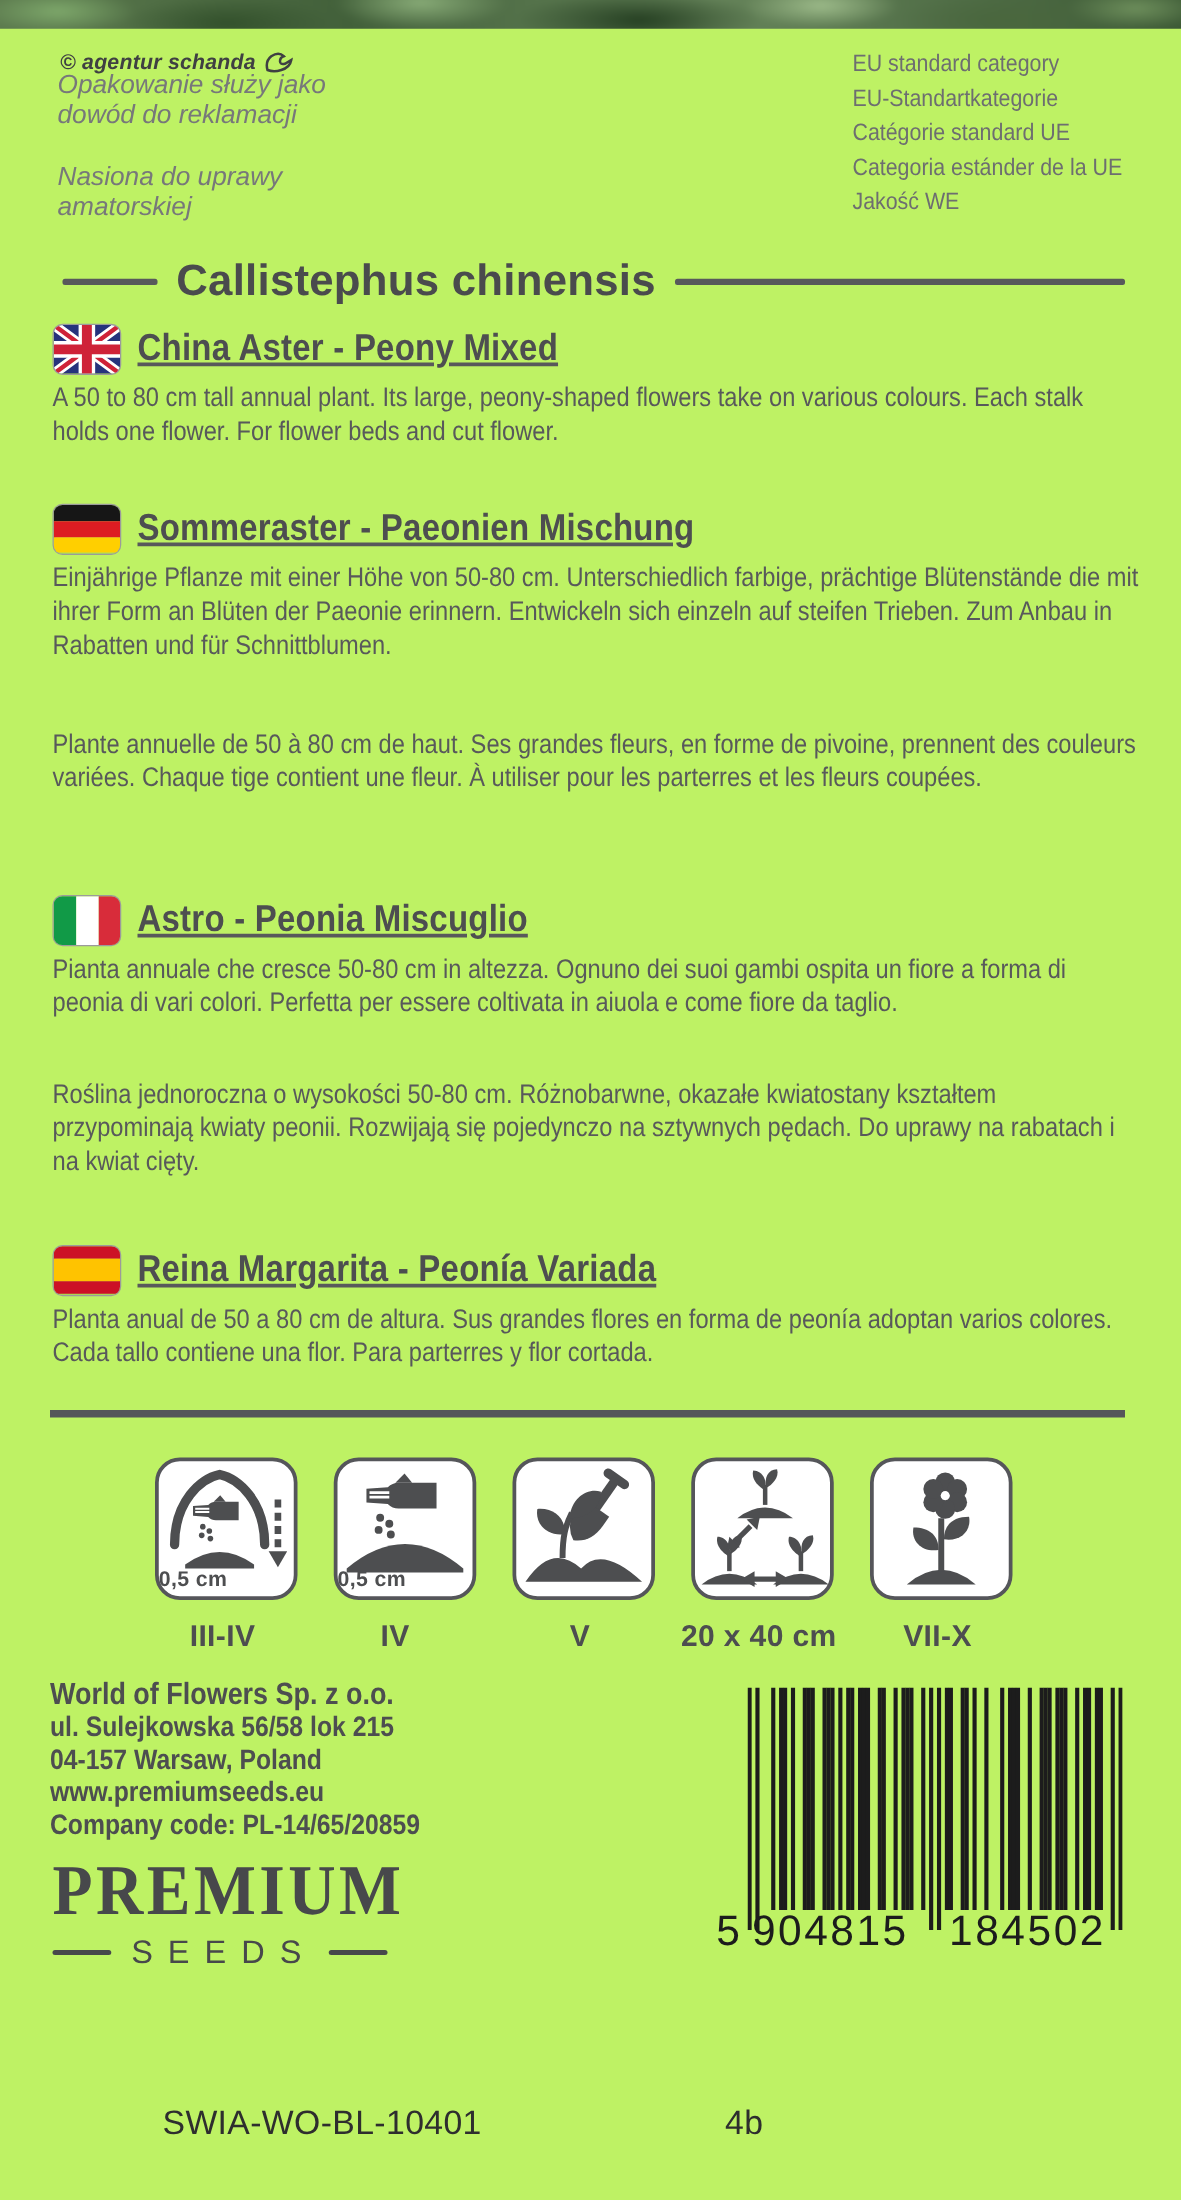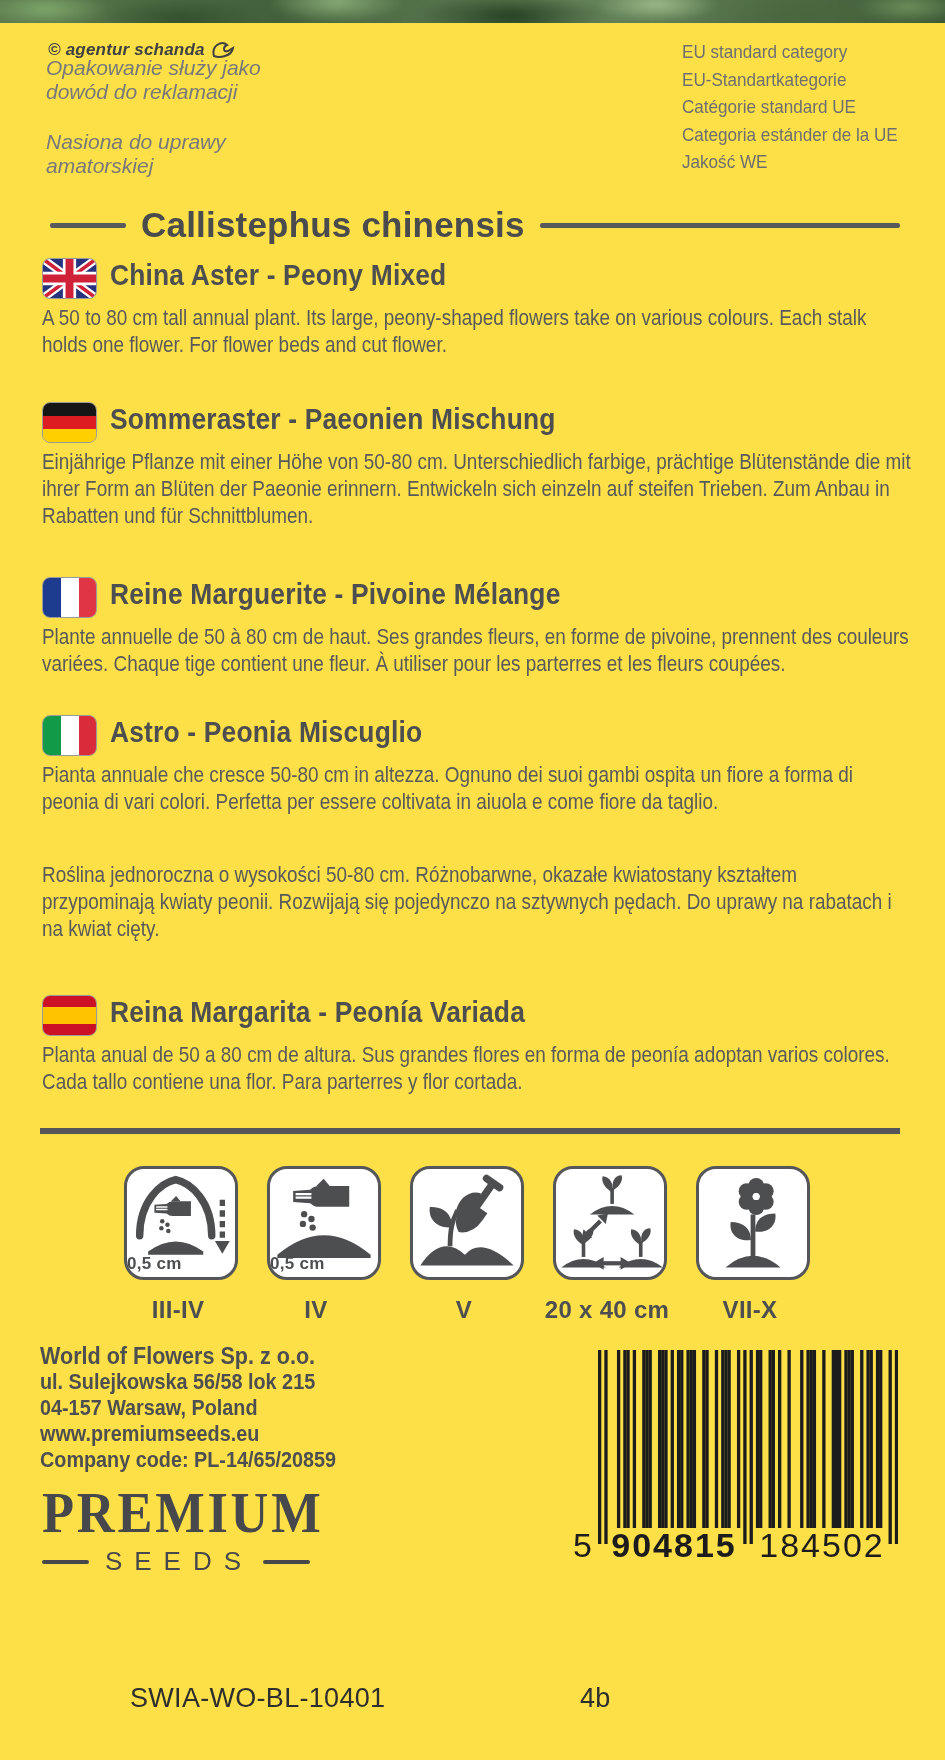--- a/index.html
+++ b/index.html
@@ -1,16 +1,16 @@
 <!DOCTYPE html>
 <html><head>
 <meta charset="utf-8">
 <style>
   html,body{margin:0;padding:0;background:#e9e9e9;}
-  .page{position:relative;width:945px;height:1760px;background:#fde047;overflow:hidden;
+  .page{position:relative;width:945px;height:1760px;background:#bef264;overflow:hidden;
         font-family:"Liberation Sans",sans-serif;color:#58595b;}
   .cx{transform:scaleX(0.88);transform-origin:0 0;display:block;}
   .cx-in{transform:scaleX(0.9);transform-origin:100% 0;display:block;}
 
   
   .photo-strip{position:absolute;left:0;top:0;width:945px;height:23px;overflow:hidden;}
   .photo-strip .blur{position:absolute;left:-12px;top:-12px;right:-12px;bottom:-12px;filter:blur(3px);
     background:
       radial-gradient(90px 26px at 6% 45%, #7ea86b 0%, rgba(126,168,107,0) 70%),
       radial-gradient(120px 30px at 20% 65%, #32502b 0%, rgba(50,80,43,0) 70%),
@@ -33,21 +33,21 @@
 
   
   .species-row{position:absolute;left:50px;right:45px;top:206px;height:38px;display:flex;align-items:center;gap:15px;}
   .rule{height:5px;background:#58595b;border-radius:2px;}
   .rule-short{width:76px;flex:none;}
   .rule-long{flex:1;}
   .species{font-size:35px;font-weight:bold;color:#4a4b4d;white-space:nowrap;letter-spacing:.2px;}
 
   
   .section{position:absolute;left:42px;width:870px;}
-  .sec-head{display:flex;align-items:flex-start;gap:13px;height:42px;}
+  .sec-head{display:flex;align-items:center;gap:13px;height:42px;text-decoration:underline;}
   .sec-title{font-size:30px;font-weight:bold;color:#4d4e50;white-space:nowrap;letter-spacing:.2px;}
   .sec-body{margin-top:5px;width:988px;font-size:21.5px;line-height:27px;color:#58595b;}
   .flag{width:53px;height:39px;border-radius:8px;border:1px solid #9b9b9b;overflow:hidden;position:relative;
         flex:none;box-shadow:inset 0 0 3px rgba(0,0,0,.3);display:flex;}
   .flag svg{width:100%;height:100%;display:block;}
   .stripe-h{width:100%;flex:none;}
   .stripe-v{height:100%;flex:none;}
 
   
   .divider{position:absolute;left:40px;top:1128px;width:860px;height:6px;background:#55565a;}
@@ -71,21 +71,21 @@
               letter-spacing:3px;transform:scaleX(0.92);transform-origin:0 0;white-space:nowrap;}
   .brand-sub{margin-top:4px;display:flex;align-items:center;gap:10px;}
   .brand-sub .dash{height:4px;background:#47484b;flex:1;border-radius:2px;}
   .brand-sub .sub-text{font-size:26px;font-weight:normal;letter-spacing:12px;text-indent:6px;white-space:nowrap;}
 
   
   .barcode{position:absolute;left:573px;top:1350px;width:330px;height:220px;}
   .barcode svg{position:absolute;left:25px;top:0;}
   .bc-digit{position:absolute;top:176px;font-size:34px;color:#1c1c1c;white-space:nowrap;}
   .bc-first{left:0;}
-  .bc-left{left:38px;width:126px;letter-spacing:2px;text-align:center;font-weight:bold;}
+  .bc-left{left:28px;width:126px;letter-spacing:2px;text-align:right;}
   .bc-right{left:186px;width:126px;letter-spacing:2px;text-align:center;}
 
   
   .footer-code{position:absolute;top:1683px;font-size:27px;color:#2e2e2e;letter-spacing:.3px;}
   .fc-batch{left:130px;}
   .fc-page{left:580px;}
 </style>
 </head>
 <body>
 
@@ -142,28 +142,20 @@
         <div class="stripe-h" style="height:34%;background:#161616"></div>
         <div class="stripe-h" style="height:33%;background:#dd1c22"></div>
         <div class="stripe-h" style="height:33%;background:#ffcf00"></div>
       </span>
       <span class="sec-title cx">Sommeraster - Paeonien Mischung</span>
     </div>
     <div class="sec-body cx">Einjährige Pflanze mit einer Höhe von 50-80 cm. Unterschiedlich farbige, prächtige Blütenstände die mit ihrer Form an Blüten der Paeonie erinnern. Entwickeln sich einzeln auf steifen Trieben. Zum Anbau in Rabatten und für Schnittblumen.</div>
   </div>
 
   <div class="section" style="top:577px">
-    <div class="sec-head">
-      <span class="flag">
-        <div class="stripe-v" style="width:34%;background:#1d3b8f"></div>
-        <div class="stripe-v" style="width:33%;background:#ffffff"></div>
-        <div class="stripe-v" style="width:33%;background:#e03545"></div>
-      </span>
-      <span class="sec-title cx">Reine Marguerite - Pivoine Mélange</span>
-    </div>
     <div class="sec-body cx">Plante annuelle de 50 à 80 cm de haut. Ses grandes fleurs, en forme de pivoine, prennent des couleurs variées. Chaque tige contient une fleur. À utiliser pour les parterres et les fleurs coupées.</div>
   </div>
 
   <div class="section" style="top:715px">
     <div class="sec-head">
       <span class="flag">
         <div class="stripe-v" style="width:34%;background:#119a47"></div>
         <div class="stripe-v" style="width:33%;background:#ffffff"></div>
         <div class="stripe-v" style="width:33%;background:#d82c3a"></div>
       </span>

